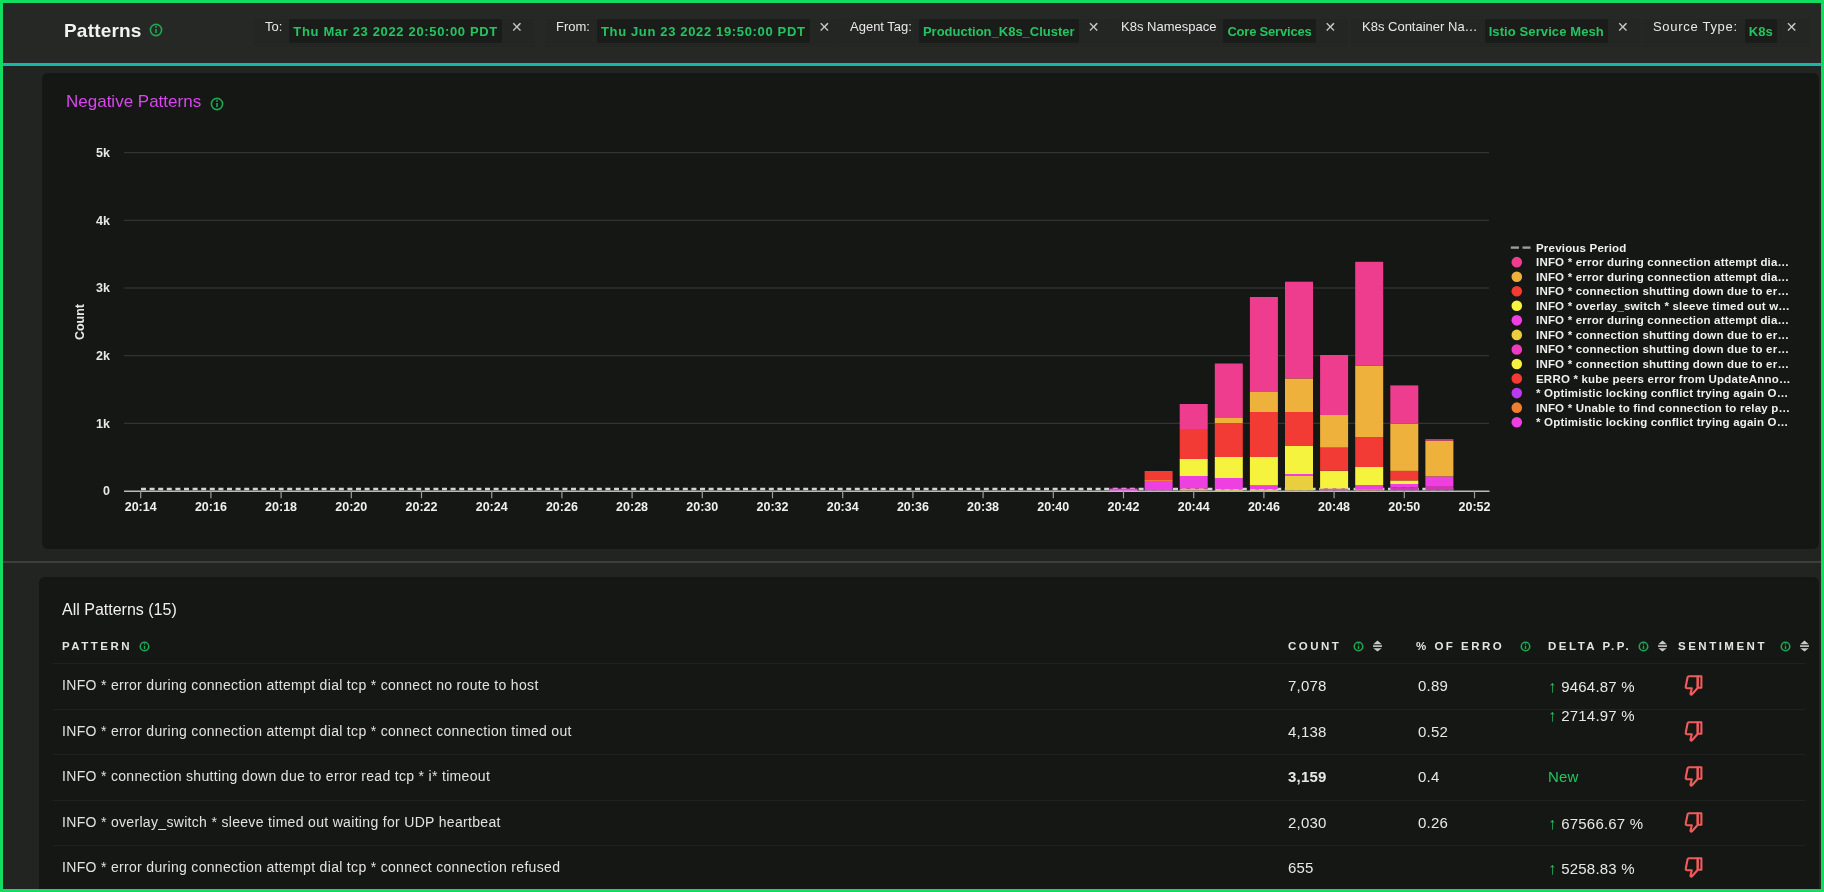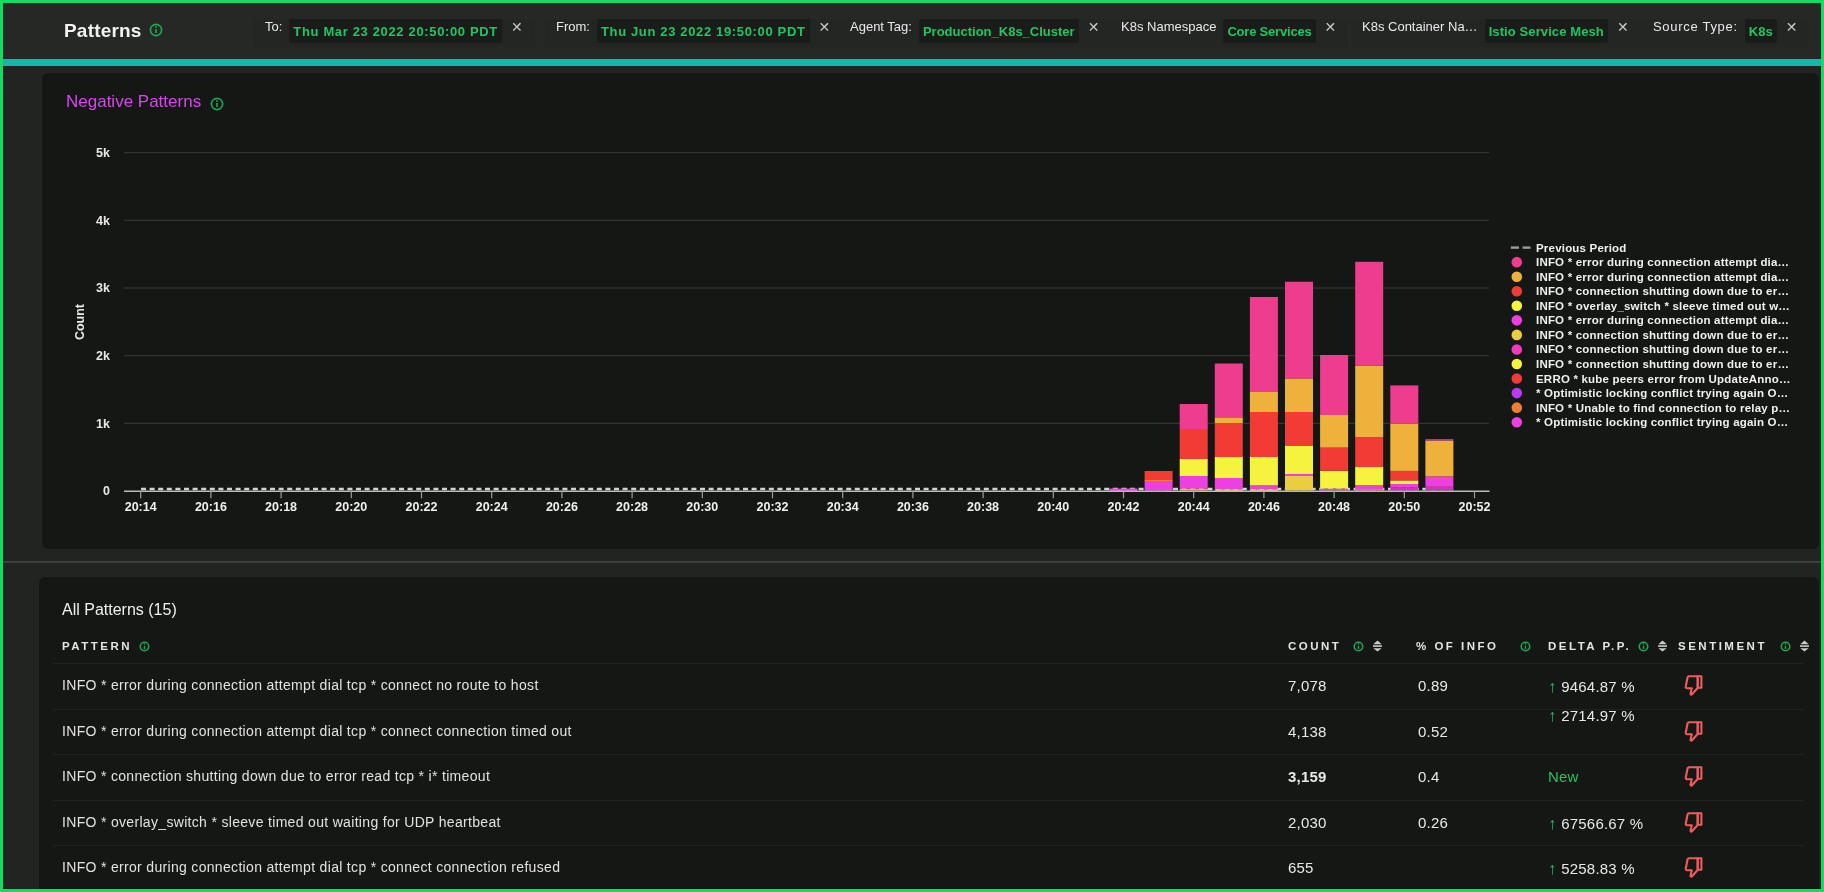--- a/index.html
+++ b/index.html
@@ -2,21 +2,21 @@
 <html><head>
 <meta charset="utf-8">
 <style>
   * { margin:0; padding:0; box-sizing:border-box; }
   html,body { width:1824px; height:892px; background:#212420; overflow:hidden; }
   body { font-family:"Liberation Sans", sans-serif; }
   #page { position:absolute; left:0; top:0; width:1824px; height:892px; background:#212420; }
   #pborder { position:absolute; left:0; top:0; width:1824px; height:892px;
              border:3px solid #12dd60; z-index:99; pointer-events:none; }
   
-  #hdr { position:absolute; left:0; top:0; width:1824px; height:66px; background:#252824; border-bottom:7px solid #14b8a6; }
+  #hdr { position:absolute; left:0; top:0; width:1824px; height:66px; background:#252824; border-bottom:3px solid #14b8a6; }
   #title { position:absolute; left:64px; top:20px; font-size:19px; font-weight:bold; color:#f2f2f2; letter-spacing:0.2px;}
   .chip { position:absolute; top:19px; display:flex; height:28px;
           background:#232623; border-radius:3px; padding:0 12px 0 11px; }
   .chip .lbl { color:#e8e8e8; font-size:13px; margin-right:7px; white-space:nowrap;}
   .chip .val { background:#191c19; color:#25c462; font-weight:bold; font-size:13px;
                height:24px; display:flex; align-items:center; padding:0 4px; border-radius:2px; white-space:nowrap;}
   .chip .x { color:#c6cac6; font-size:14px; margin-left:9px; }
   
   #chartPanel { position:absolute; left:42px; top:73px; width:1777px; height:476px;
                 background:#141713; border-radius:6px; }
@@ -254,21 +254,21 @@
         <svg width="11" height="11" style="position:absolute;left:1314px;top:64px;" viewBox="0 0 14 14">
     <circle cx="7" cy="7" r="5.4" fill="none" stroke="#1fa852" stroke-width="2"></circle>
     <line x1="7" y1="6" x2="7" y2="10.2" stroke="#1fa852" stroke-width="1.8"></line>
     <circle cx="7" cy="3.8" r="1" fill="#1fa852"></circle>
         </svg>
         <svg width="11" height="12" style="position:absolute;left:1333px;top:63px;" viewBox="0 0 11 12">
     <path d="M1.3 4.2 L5.5 0.6 L9.7 4.2 Z" fill="#c9ccc9"></path>
     <rect x="1" y="5.3" width="9" height="1.6" fill="#c9ccc9"></rect>
     <path d="M1.3 8.2 L5.5 11.6 L9.7 8.2 Z" fill="#c9ccc9"></path>
         </svg>
-  <div class="colhead" style="left:1377px;top:63px;">% OF INFO</div>
+  <div class="colhead" style="left:1377px;top:63px;">% OF ERRO</div>
         <svg width="11" height="11" style="position:absolute;left:1481px;top:64px;" viewBox="0 0 14 14">
     <circle cx="7" cy="7" r="5.4" fill="none" stroke="#1fa852" stroke-width="2"></circle>
     <line x1="7" y1="6" x2="7" y2="10.2" stroke="#1fa852" stroke-width="1.8"></line>
     <circle cx="7" cy="3.8" r="1" fill="#1fa852"></circle>
         </svg>
   <div class="colhead" style="left:1509px;top:63px;">DELTA P.P.</div>
         <svg width="11" height="11" style="position:absolute;left:1599px;top:64px;" viewBox="0 0 14 14">
     <circle cx="7" cy="7" r="5.4" fill="none" stroke="#1fa852" stroke-width="2"></circle>
     <line x1="7" y1="6" x2="7" y2="10.2" stroke="#1fa852" stroke-width="1.8"></line>
     <circle cx="7" cy="3.8" r="1" fill="#1fa852"></circle>

